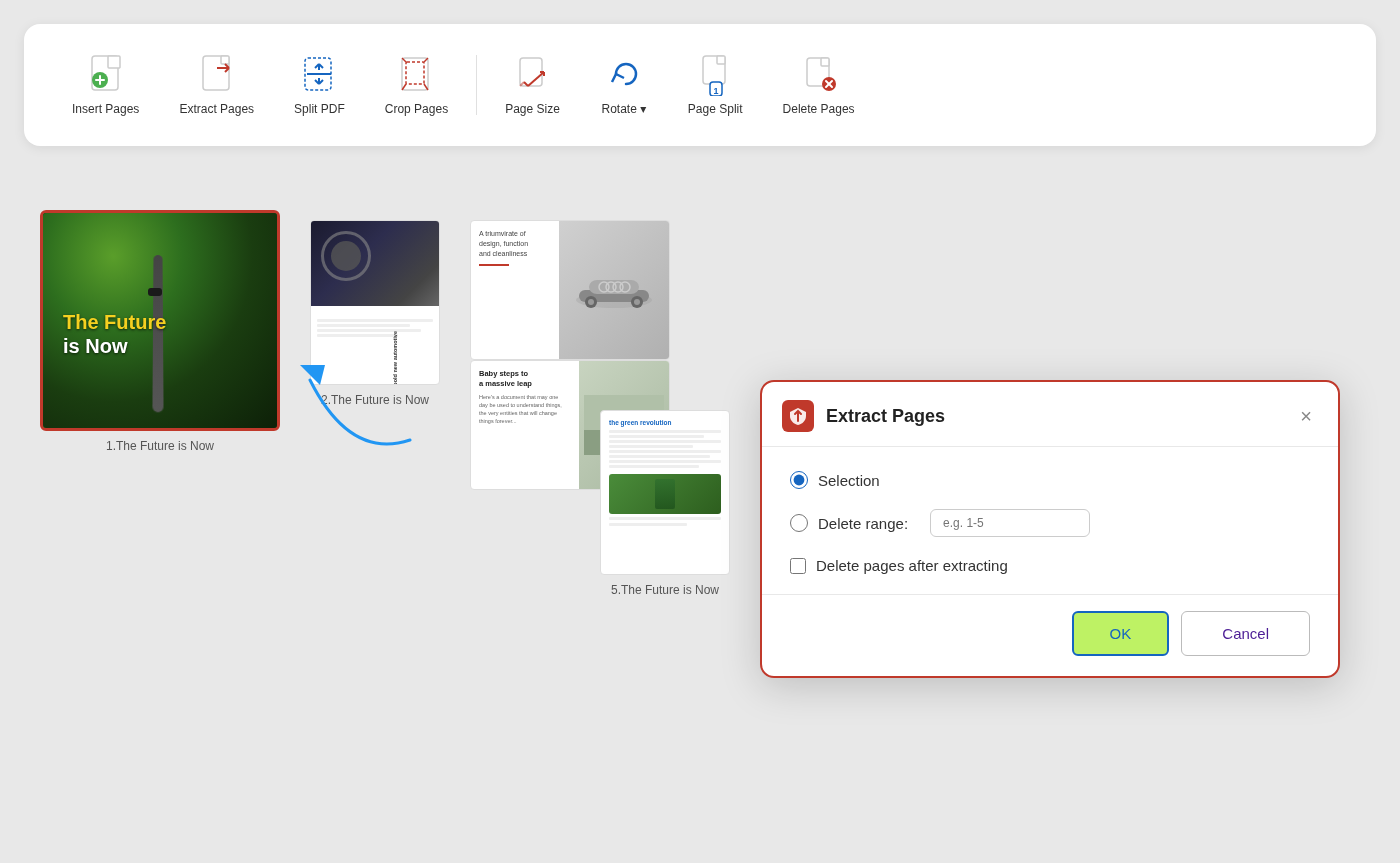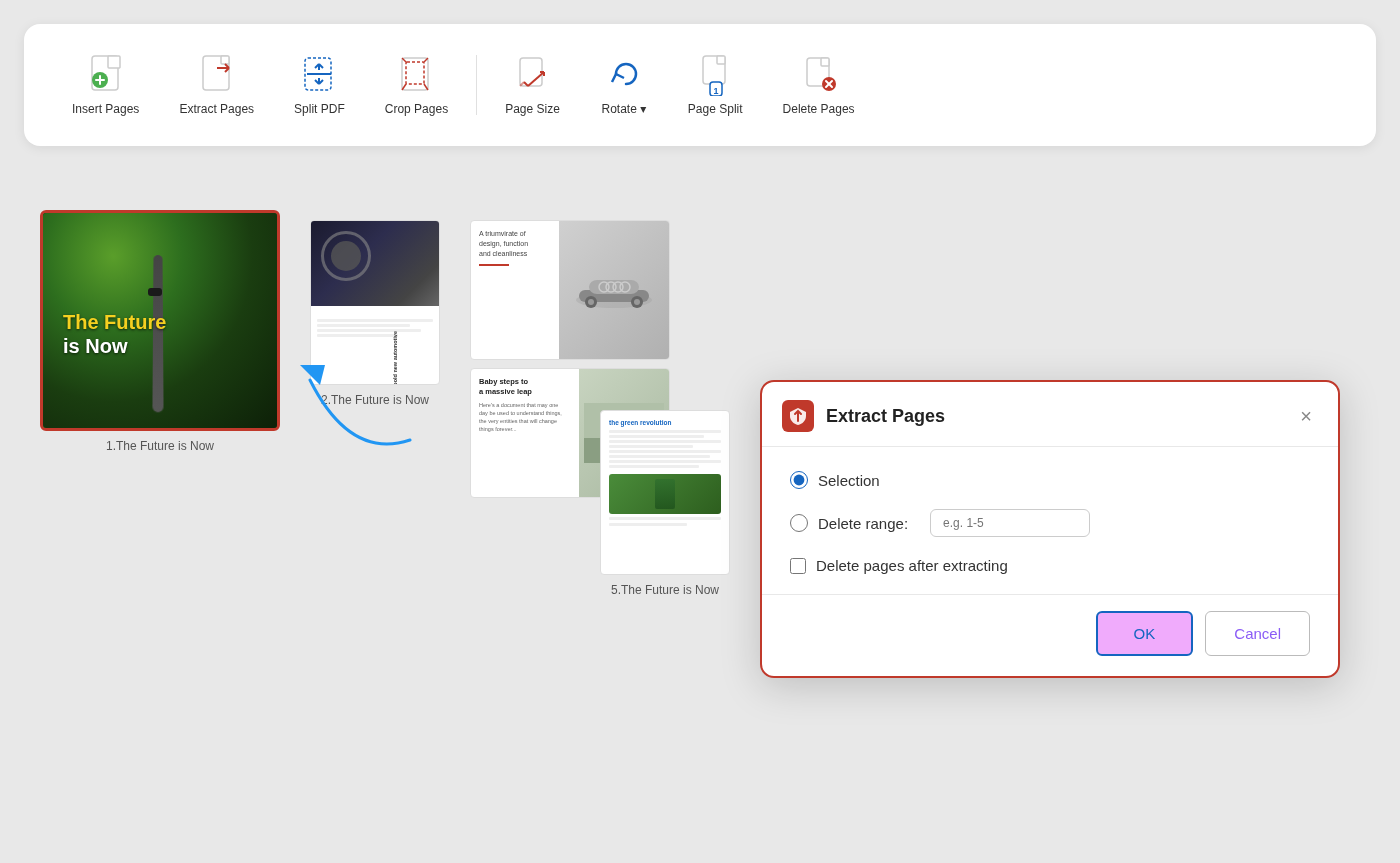--- a/index.html
+++ b/index.html
@@ -177,36 +177,36 @@
     }
 
     .dialog-footer {
       display: flex;
       justify-content: flex-end;
       gap: 12px;
       padding: 16px 28px 20px 28px;
       border-top: 1px solid #e8e8e8;
     }
     .btn-ok {
-      background: #f0abfc;
+      background: #bef264;
       border: 2px solid #1565c0;
       color: #1565c0;
       font-size: 15px;
       font-weight: 500;
       padding: 12px 36px;
       border-radius: 6px;
       cursor: pointer;
     }
     .btn-cancel {
       background: #fff;
       border: 1px solid #bbb;
-      color: #8b5cf6;
+      color: #4c1d95;
       font-size: 15px;
       font-weight: 400;
-      padding: 8px 28px;
+      padding: 8px 40px;
       border-radius: 6px;
       cursor: pointer;
     }
   </style>
 </head>
 <body>
 
 <div class="toolbar">
 
   <div class="tool-item">
@@ -360,21 +360,21 @@
         <div style="font-size:6px; color:#333; font-weight:600; margin-bottom:3px; transform:rotate(-90deg) translate(-20px, 20px); white-space:nowrap; font-size:5.5px;">A bold new automotive</div>
         <div style="height:3px; background:#eee; margin: 2px 0; border-radius:1px;"></div>
         <div style="height:3px; background:#eee; margin: 2px 0; border-radius:1px; width:80%;"></div>
         <div style="height:3px; background:#eee; margin: 2px 0; border-radius:1px; width:90%;"></div>
         <div style="height:3px; background:#eee; margin: 2px 0; border-radius:1px; width:70%;"></div>
       </div>
     </div>
     <span class="page-thumb-label">2.The Future is Now</span>
   </div>
 
-  <div style="margin-top:10px; display:flex; flex-direction:column; gap:8px;">
+  <div style="margin-top:10px; display:flex; flex-direction:column; gap:0;">
 
     <div style="width:200px; height:140px; background:#fff; border:1px solid #ddd; border-radius:4px; overflow:hidden; display:flex; gap:0;">
       <div style="flex:1; padding:8px;">
         <div style="font-size:7px; color:#444; font-weight:500; line-height:1.4;">A triumvirate of<br>design, function<br>and cleanliness</div>
         <div style="height:2px; background:#c0392b; width:30px; margin-top:6px;"></div>
       </div>
       <div style="width:110px; background: linear-gradient(135deg, #d0d0d0, #b0b0b0); display:flex; align-items:center; justify-content:center;">
 
         <svg width="90" height="50" viewBox="0 0 90 50" fill="none">
           <ellipse cx="45" cy="35" rx="38" ry="8" fill="#999" opacity="0.3"></ellipse>

